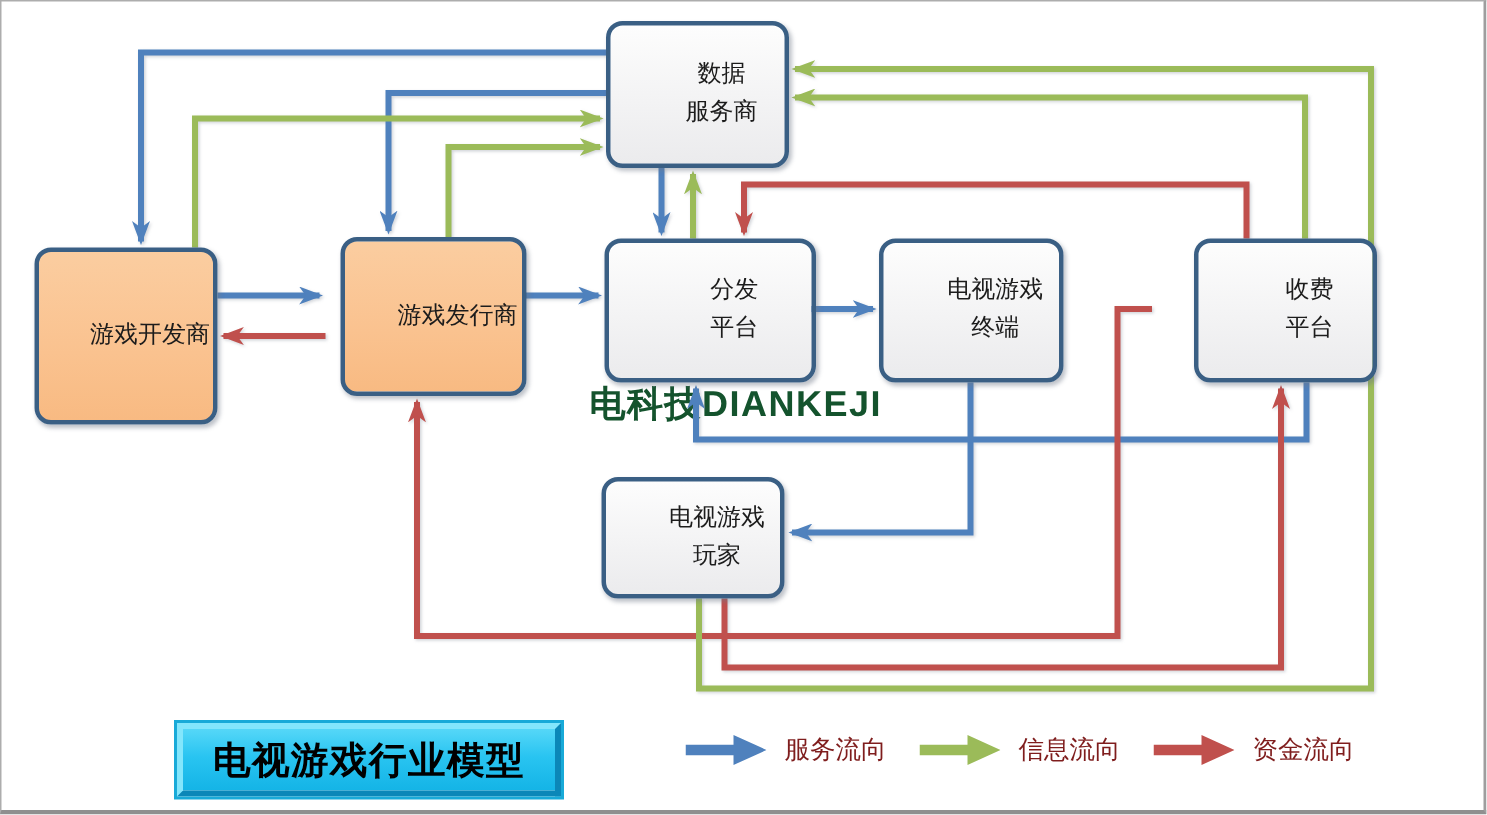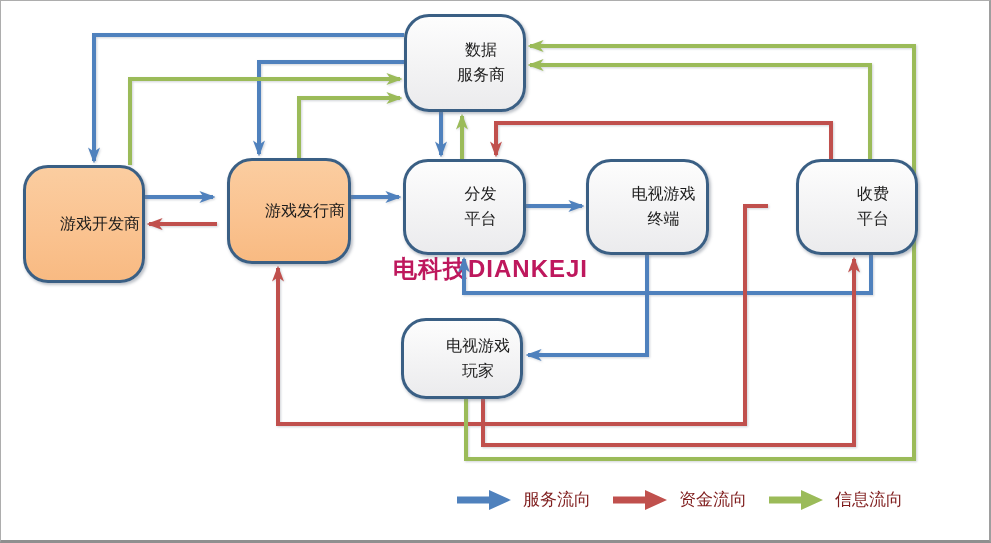--- a/index.html
+++ b/index.html
@@ -4,27 +4,27 @@
 <style>
   html,body{margin:0;padding:0;background:#fff;}
   .page{
     position:relative;width:991px;height:543px;box-sizing:border-box;
     background:#ffffff;overflow:hidden;
     border:1px solid #adadad;border-right:2px solid #9e9e9e;border-bottom:3px solid #8f8f8f;
     font-family:"Liberation Sans","DejaVu Sans",sans-serif;
   }
   .watermark{
     position:absolute;left:392px;top:252px;z-index:0;
-    font-size:24px;font-weight:bold;color:#be185d;letter-spacing:1px;white-space:nowrap;
+    font-size:24px;font-weight:bold;color:#14532d;letter-spacing:1px;white-space:nowrap;
   }
   svg.edges{position:absolute;left:0;top:0;z-index:1;
     filter:drop-shadow(1px 1.5px 1px rgba(100,110,125,.30));}
   .node{
     position:absolute;z-index:2;box-sizing:border-box;
-    border:3px solid #3a5f84;border-radius:25px;
+    border:3px solid #3a5f84;border-radius:11px;
     display:flex;align-items:center;justify-content:center;text-align:center;
     font-size:16px;color:#1c1c1c;line-height:1.55;white-space:pre-line;
     box-shadow:1.5px 2px 3px rgba(110,120,135,.45);
     padding-left:32px;
   }
   .node.plain{background:linear-gradient(180deg,#fdfdfd 0%,#f3f3f4 55%,#ebebed 100%);}
   .node.orange{background:linear-gradient(180deg,#fbcda0 0%,#fac28f 60%,#f8ba82 100%);}
   .title-btn{
     position:absolute;left:117px;top:481px;width:256px;height:49px;z-index:2;box-sizing:border-box;
     display:flex;align-items:center;justify-content:center;
@@ -74,44 +74,47 @@
       <polyline points="461,158 461,115" fill="none" stroke="#9bbb59" stroke-width="4" marker-end="url(#arrow-info)"></polyline>
       <polyline points="869,158 869,64 529,64" fill="none" stroke="#9bbb59" stroke-width="4" marker-end="url(#arrow-info)"></polyline>
       <polyline points="465,398 465,458 913,458 913,45 529,45" fill="none" stroke="#9bbb59" stroke-width="4" marker-end="url(#arrow-info)"></polyline>
     </svg>
 
   <div>
       <div class="node plain" style="left: 403px; top: 13px; width: 122px; height: 98px;"><span>数据
 服务商</span></div>
       <div class="node orange" style="left: 22px; top: 164px; width: 122px; height: 118px;"><span>游戏开发商</span></div>
       <div class="node orange" style="left: 226px; top: 157px; width: 124px; height: 106px;"><span>游戏发行商</span></div>
-      <div class="node plain" style="left: 402px; top: 158px; width: 123px; height: 96px;"><span>分发
+      <div class="node plain" style="left: 402px; top: 158px; width: 141px; height: 96px;"><span>分发
 平台</span></div>
       <div class="node plain" style="left: 585px; top: 158px; width: 123px; height: 96px;"><span>电视游戏
 终端</span></div>
       <div class="node plain" style="left: 767px; top: 158px; width: 122px; height: 96px; margin-left: 28px;"><span>收费
 平台</span></div>
       <div class="node plain" style="left: 400px; top: 317px; width: 122px; height: 81px;"><span>电视游戏
 玩家</span></div>
     </div>
 
+  <div class="title-btn">
+    <span>电视游戏行业模型</span>
+  </div>
 
   <ul class="legend">
       <li>
         <svg width="54" height="20" viewBox="0 0 54 20">
           <path d="M0,6.5 h32 v-6.5 l22,10 -22,10 v-6.5 h-32 z" fill="#4f81bd"></path>
         </svg>
         <span>服务流向</span>
       </li>
       <li>
         <svg width="54" height="20" viewBox="0 0 54 20">
+          <path d="M0,6.5 h32 v-6.5 l22,10 -22,10 v-6.5 h-32 z" fill="#9bbb59"></path>
+        </svg>
+        <span>信息流向</span>
+      </li>
+      <li>
+        <svg width="54" height="20" viewBox="0 0 54 20">
           <path d="M0,6.5 h32 v-6.5 l22,10 -22,10 v-6.5 h-32 z" fill="#c0504d"></path>
         </svg>
         <span>资金流向</span>
-      </li>
-      <li>
-        <svg width="54" height="20" viewBox="0 0 54 20">
-          <path d="M0,6.5 h32 v-6.5 l22,10 -22,10 v-6.5 h-32 z" fill="#9bbb59"></path>
-        </svg>
-        <span>信息流向</span>
       </li>
     </ul>
 </div>
 
 </body></html>

